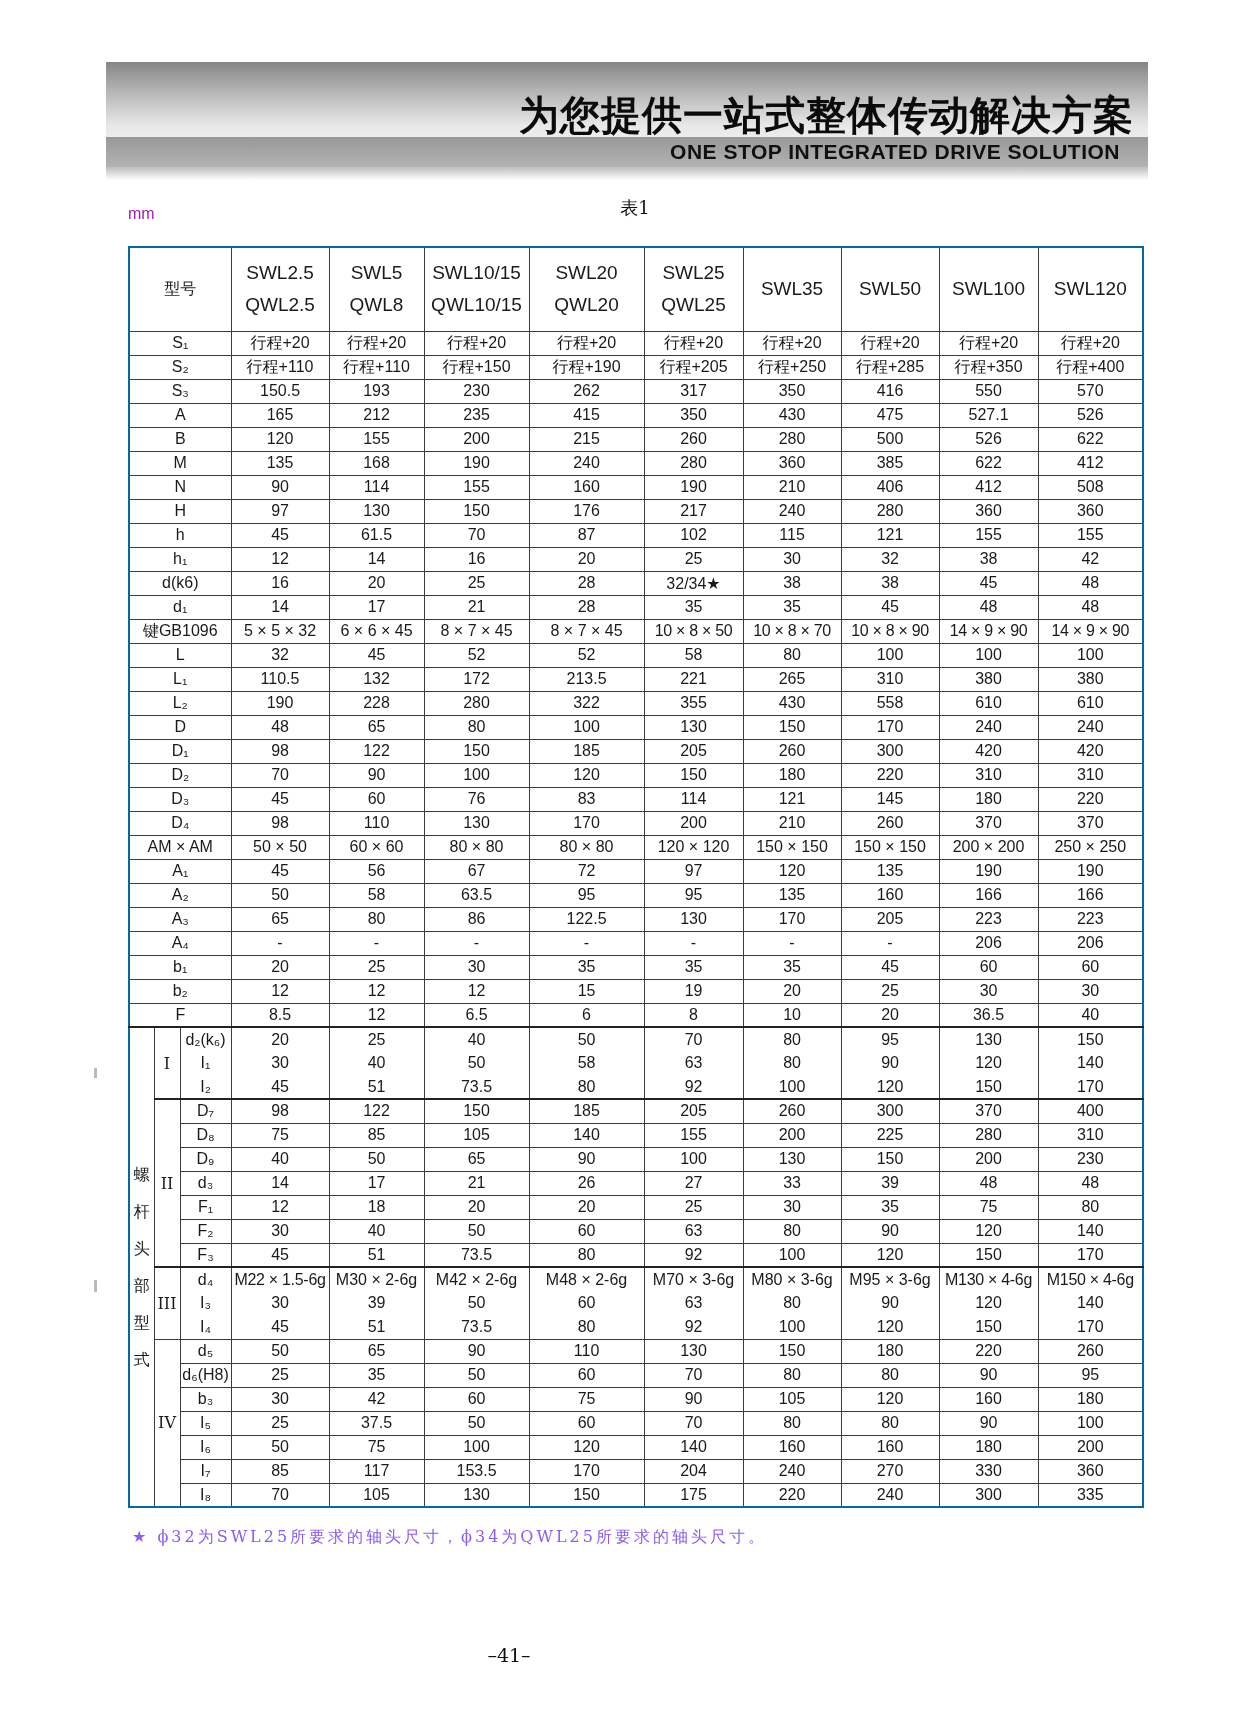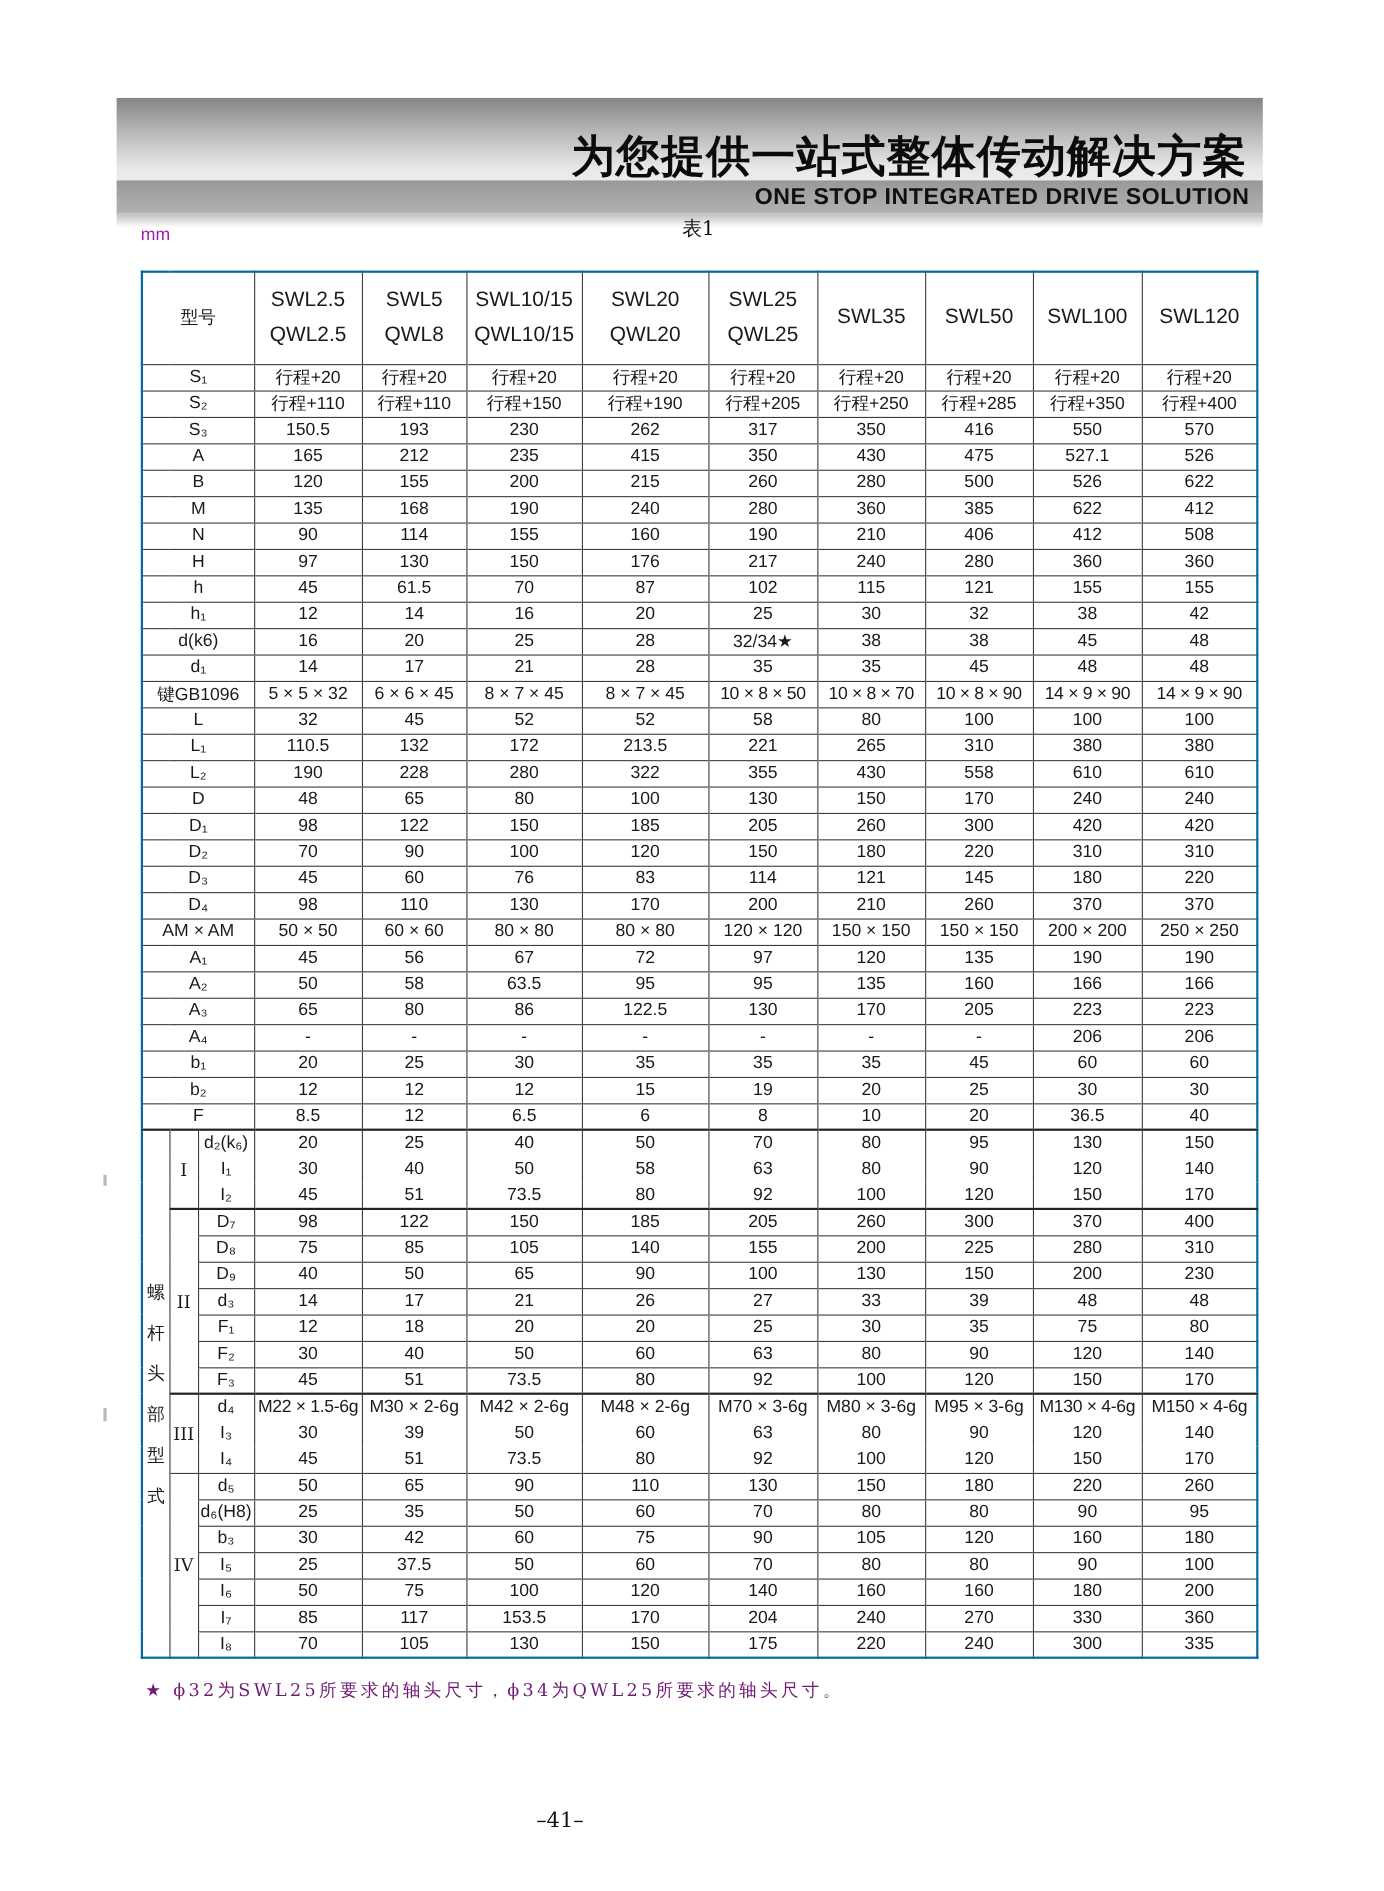--- a/index.html
+++ b/index.html
@@ -3,37 +3,37 @@
 <meta charset="utf-8">
 <style>
   html,body { margin:0; padding:0; }
   body {
     width:1258px; height:1719px; position:relative;
     background:#ffffff;
     font-family:"Liberation Sans","DejaVu Sans",sans-serif;
     color:#1a1a1a;
   }
   
-  .banner { position:absolute; left:106px; top:89px; width:1042px; }
+  .banner { position:absolute; left:106px; top:62px; width:1042px; }
   .banner-top {
     height:74px;
     background:linear-gradient(180deg,#858585 0%,#b6b6b6 40%,#e8e8e8 85%,#ececec 100%);
     display:flex; align-items:flex-end; justify-content:flex-end;
     padding:0 14px 1px 0;
   }
   .banner-title {
     font-family:"DejaVu Serif","Liberation Serif",serif;
     font-weight:bold; font-size:40px; line-height:1.05;
     color:#0b0b0b; letter-spacing:1px; white-space:nowrap;
   }
   .banner-mid {
     height:30px;
     background:linear-gradient(180deg,#989898 0%,#a8a8a8 60%,#b2b2b2 100%);
     display:flex; align-items:center; justify-content:flex-end;
-    padding-right:12px;
+    padding-right:28px;
   }
   .banner-sub { font-weight:bold; font-size:21px; color:#101010; letter-spacing:0.5px; white-space:nowrap; }
   .banner-bot { height:13px; background:linear-gradient(180deg,#bdbdbd 0%,#ffffff 100%); }
 
   
   .caption {
     position:absolute; left:128px; top:196px; width:1014px; text-align:center;
     font-family:"DejaVu Serif","Liberation Serif",serif; font-size:18px; color:#111;
   }
   .unit {
@@ -67,21 +67,21 @@
   td.vlabel .vch { line-height:37px; }
   td.sm { font-size:15px; }
   td.xs { font-size:13px; letter-spacing:-0.3px;margin-left:25px; }
   tr.nb > td.cellrow { border-top:none; }
   tr.sect > td { border-top-width:2px; border-top-color:#222; }
 
   
   .footnote {
     position:absolute; left:132px; top:1527px; width:1000px;
     font-family:"DejaVu Serif","Liberation Serif",serif;
-    font-size:16px; letter-spacing:3px; color:#701a75;
+    font-size:16px; letter-spacing:3px; color:#8b5cf6;
   }
   .pageno {
     position:absolute; left:0; top:1644px; width:1018px; text-align:center;
     font-family:"DejaVu Serif","Liberation Serif",serif; font-size:19px; color:#111;
   }
   .artifact { position:absolute; background:#b9b9b9; }
   .artifact.a1 { left:94px; top:1068px; width:3px; height:10px; }
   .artifact.a2 { left:94px; top:1280px; width:3px; height:12px; }
 </style>
 </head>

